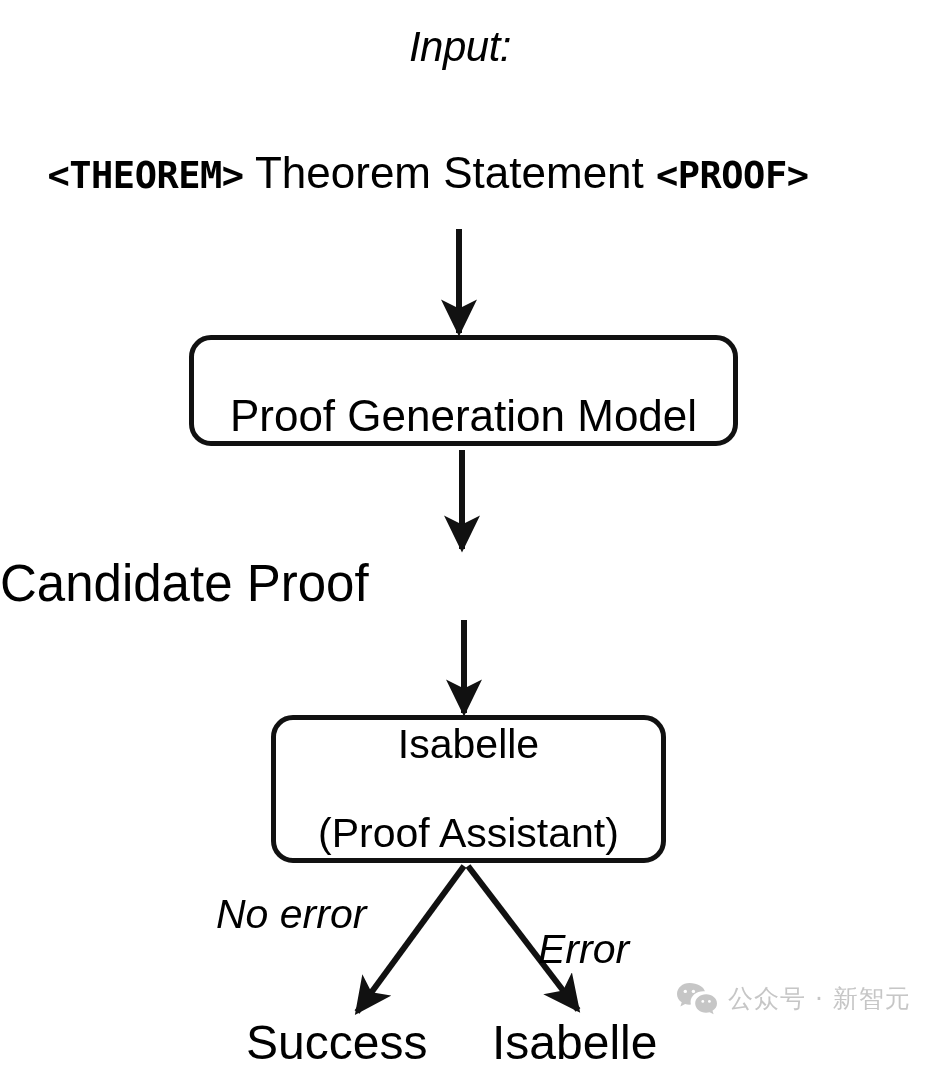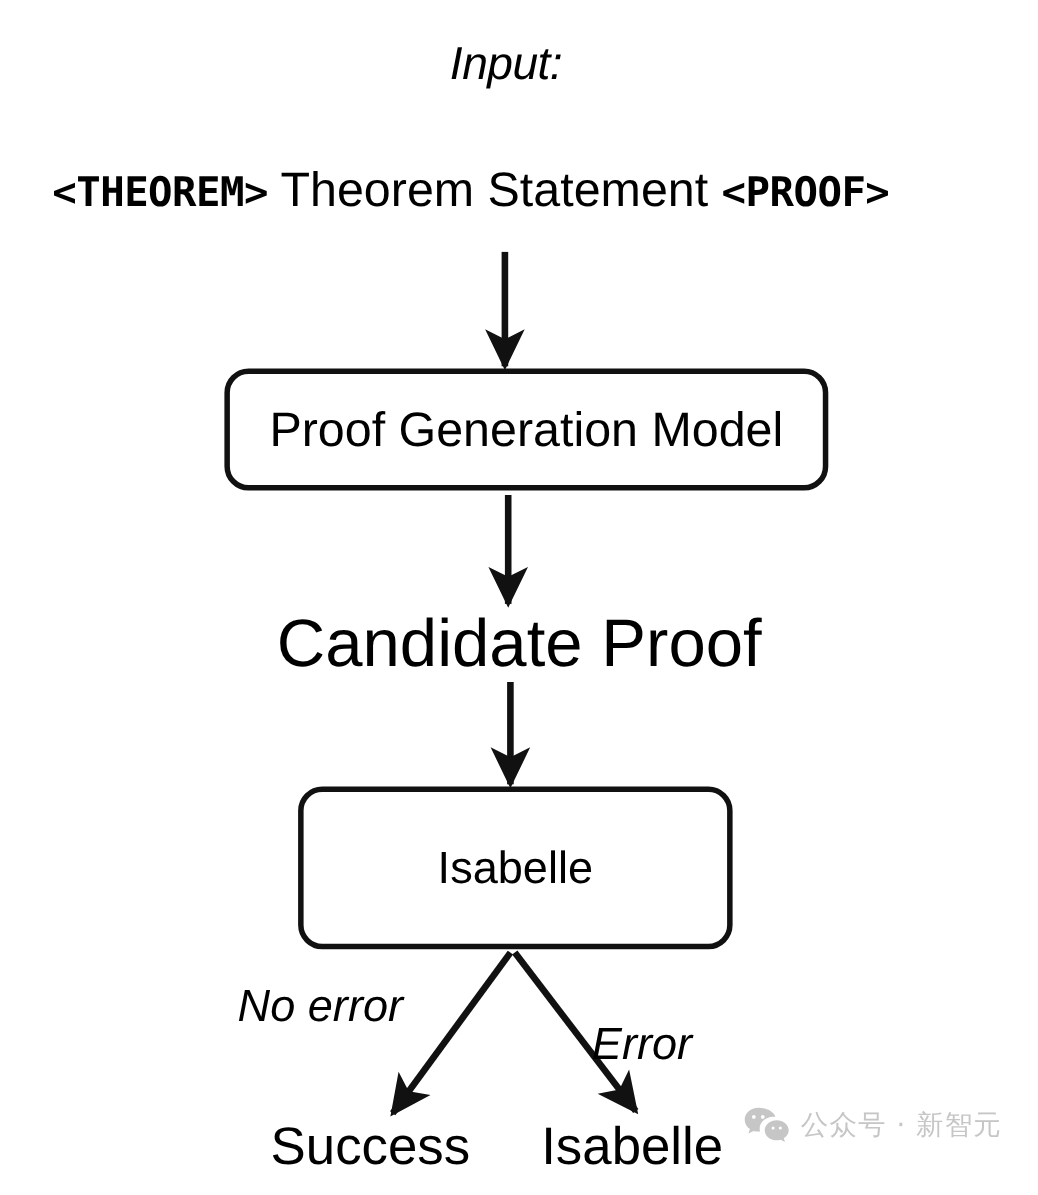--- a/index.html
+++ b/index.html
@@ -22,21 +22,21 @@
     top: 0;
     width: 944px;
     height: 1086px;
   }
 
   
   .abs { position: absolute; }
 
   #input-label {
     left: 0;
-    top: 32px;
+    top: 21px;
     width: 920px;
     text-align: center;
     font-style: italic;
     font-size: 42px;
     line-height: 52px;
     letter-spacing: -0.5px;
   }
 
   #input-line {
     left: 0;
@@ -64,45 +64,46 @@
     box-sizing: border-box;
     border: 5px solid #111111;
     border-radius: 22px;
     background: #ffffff;
     display: flex;
     align-items: center;
     justify-content: center;
     text-align: center;
   }
   #box-proof-gen {
-    left: 204px;
+    left: 189px;
     top: 335px;
     width: 549px;
     height: 111px;
     font-size: 44px;
     line-height: 50px;
+    align-items: flex-end;
   }
   #box-isabelle {
     left: 271px;
     top: 715px;
     width: 395px;
     height: 148px;
     font-size: 41px;
     line-height: 49px;
     flex-direction: column;
     gap: 40px;
   }
 
   
   #label-candidate-proof {
     left: 0;
     top: 556px;
     width: 944px;
-    text-align: center;
-    font-size: 61px;
+    text-align: left;
+    font-size: 51px;
     line-height: 56px;
   }
 
   #label-no-error {
     left: 216px;
     top: 889px;
     font-style: italic;
     font-size: 41px;
     line-height: 50px;
     white-space: nowrap;
@@ -129,21 +130,21 @@
     top: 1014px;
     font-size: 48px;
     line-height: 58px;
     white-space: nowrap;
   }
 
   
   #watermark {
     position: absolute;
     left: 676px;
-    top: 1006px;
+    top: 982px;
     display: flex;
     align-items: center;
     gap: 10px;
     color: #c6c6c6;
   }
   #watermark .wm-text {
     font-size: 25px;
     line-height: 30px;
     letter-spacing: 1px;
     white-space: nowrap;
@@ -178,20 +179,21 @@
 </div>
 
 <div class="node-box" id="box-proof-gen">
   <span>Proof Generation Model</span>
 </div>
 
 <div class="abs" id="label-candidate-proof">Candidate Proof</div>
 
 <div class="node-box" id="box-isabelle">
   <span>Isabelle</span>
+  <span>(Proof Assistant)</span>
 </div>
 
 <div class="abs" id="label-no-error">No error</div>
 
 <div class="abs" id="label-error">Error</div>
 
 <div class="abs" id="label-success">Success</div>
 
 <div class="abs" id="label-failure">Isabelle</div>
 

